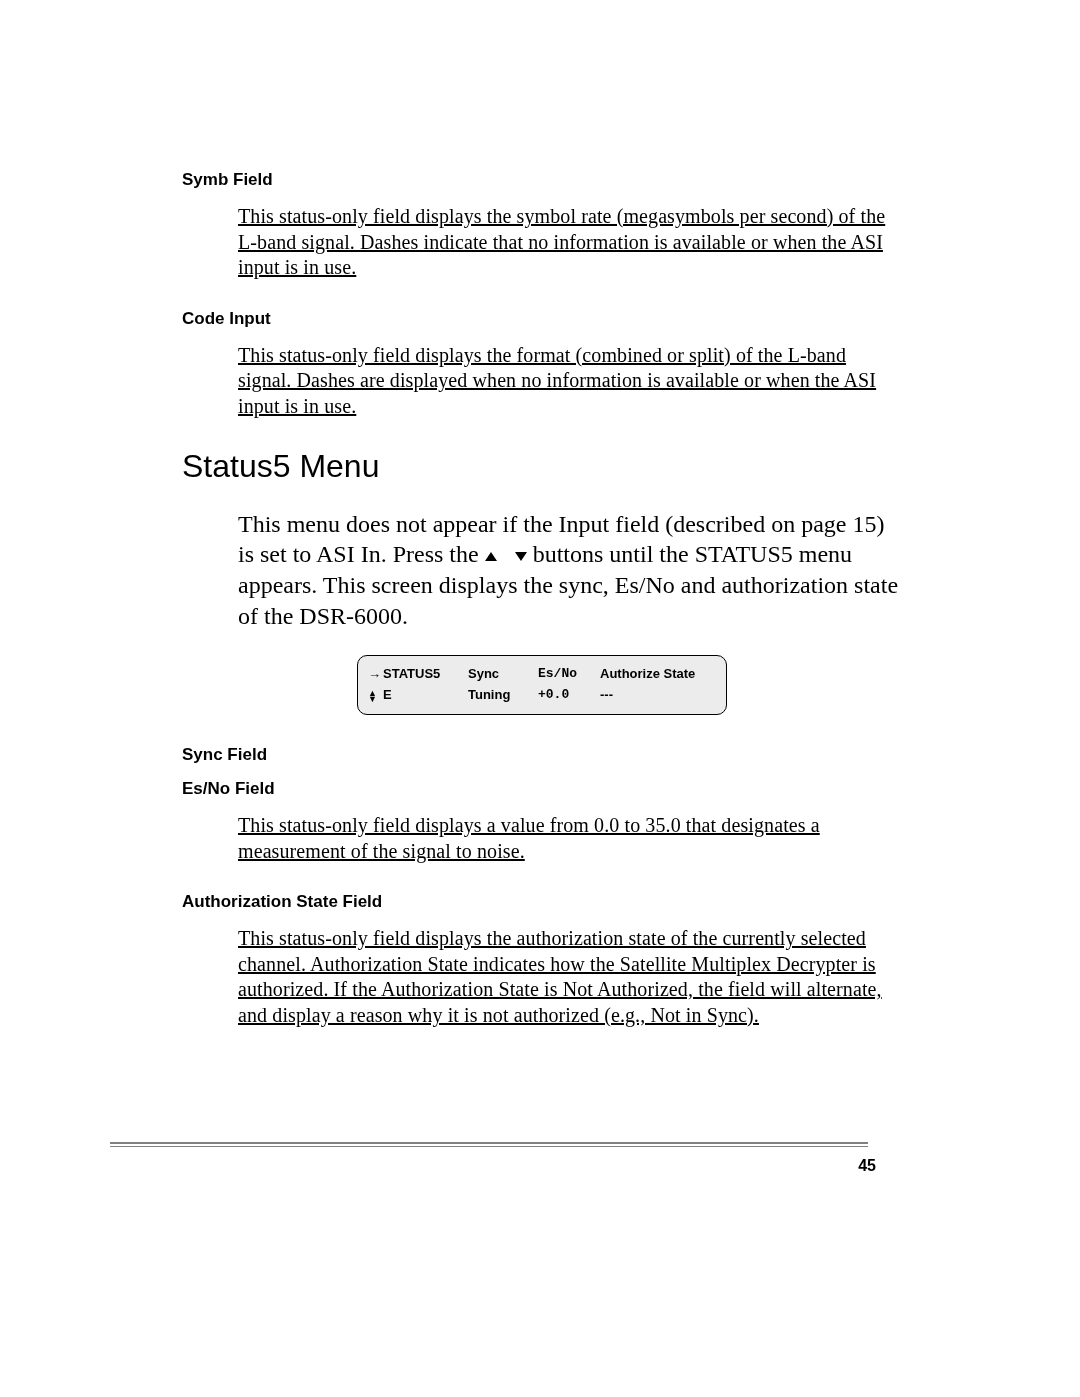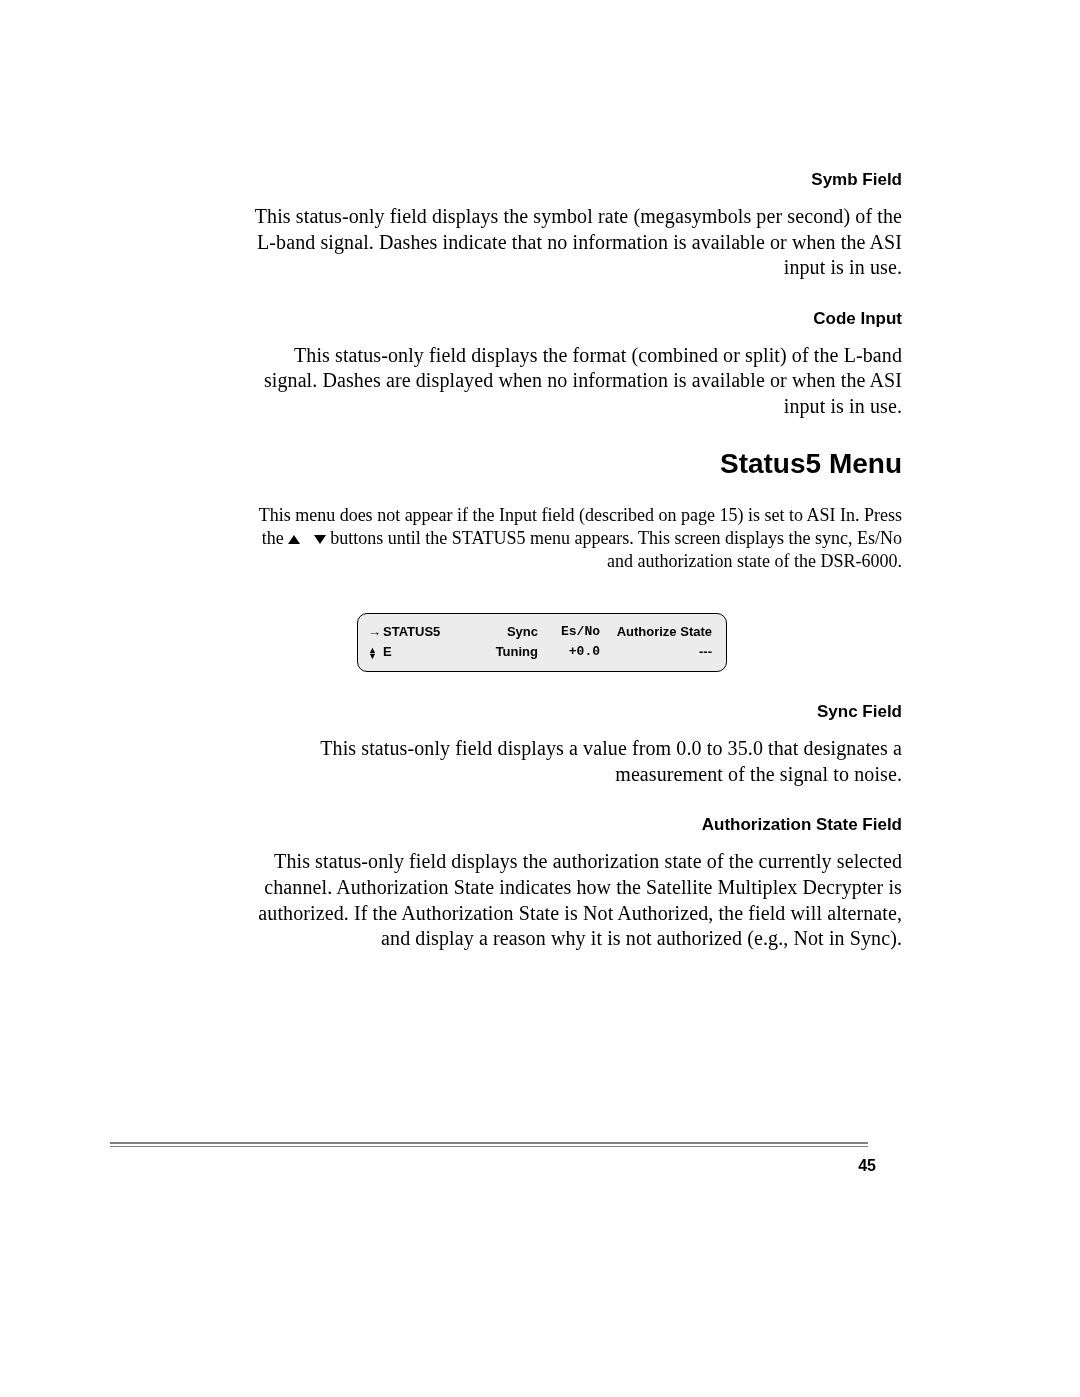--- a/index.html
+++ b/index.html
@@ -9,49 +9,49 @@
       background: #fff;
       font-family: "Times New Roman", Times, serif;
       color: #000;
       position: relative;
     }
     .page {
       position: absolute;
       left: 182px;
       top: 170px;
       width: 720px;
-      text-align: right;
     }
     .field-heading {
       font-family: Arial, Helvetica, sans-serif;
       font-weight: 700;
       font-size: 17px;
       margin-bottom: 14px;
       color: #000;
     }
     .field-body {
       font-size: 20px;
       line-height: 1.28;
       margin-left: 56px;
       margin-bottom: 28px;
       letter-spacing: 0.1px;
+      text-decoration: underline;
     }
     .section-heading {
       font-family: Arial, Helvetica, sans-serif;
-      font-weight: 700;
-      font-size: 28px;
+      font-weight: 400;
+      font-size: 32px;
       margin-top: 24px;
       margin-bottom: 24px;
       color: #000;
     }
     .section-body {
-      font-size: 18px;
+      font-size: 24px;
       line-height: 1.28;
       margin-left: 56px;
-      margin-bottom: 40px;
+      margin-bottom: 24px;
     }
     .lcd-wrap {
       display: flex;
       justify-content: center;
       margin: 18px 0 30px 0;
     }
     .lcd-box {
       border: 1px solid #000;
       border-radius: 10px;
       background: #ececec;
@@ -154,20 +154,21 @@
         </span>
         <span class="lcd-c2">Tuning</span>
         <span class="lcd-c3">+0.0</span>
         <span class="lcd-c4">---</span>
       </div>
     </div>
   </div>
 
   <div class="field-heading">Sync Field</div>
 
+  <div class="field-heading">Es/No Field</div>
   <p class="field-body">This status-only field displays a value from 0.0 to 35.0 that designates a measurement of the signal to noise.</p>
 
   <div class="field-heading">Authorization State Field</div>
   <p class="field-body">This status-only field displays the authorization state of the currently selected channel. Authorization State indicates how the Satellite Multiplex Decrypter is authorized. If the Authorization State is Not Authorized, the field will alternate, and display a reason why it is not authorized (e.g., Not in Sync).</p>
 
 </div>
 
 <div class="footer-rule">
   <div class="rule1"></div>
   <div class="rule2"></div>

